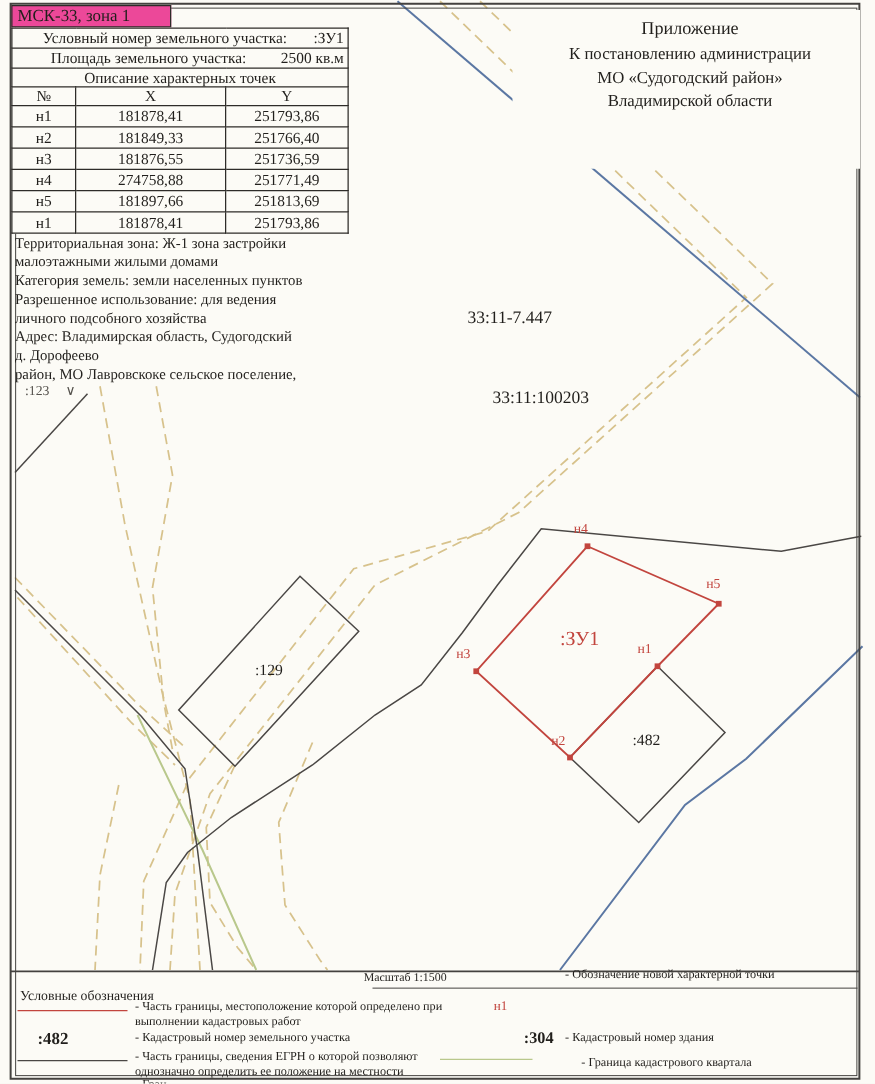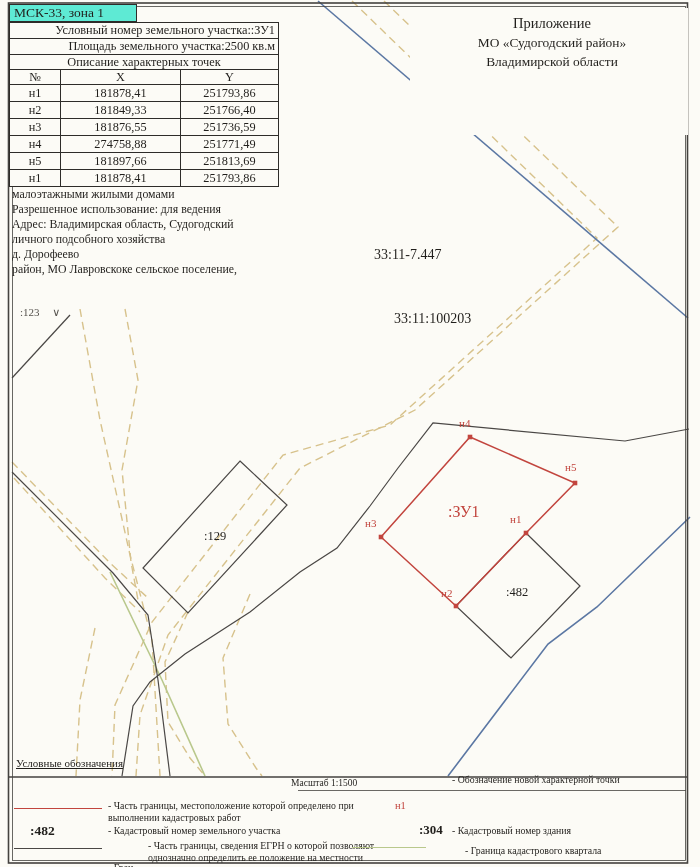--- a/index.html
+++ b/index.html
@@ -3,25 +3,25 @@
 <meta charset="utf-8">
 <style>
   html,body{margin:0;padding:0;}
   body{width:700px;height:867px;background:#efede6;}
   .page{position:relative;width:700px;height:867px;background:#fcfbf6;overflow:hidden;
         font-family:"Liberation Serif", serif;color:#211f1c;}
   svg.maplayer{position:absolute;left:0;top:0;width:700px;height:867px;}
 
   
   .crs-box{position:absolute;left:9px;top:4px;width:118px;height:16px;border:1.6px solid #2e2c29;
-           background:#5eead4;font-size:13.5px;line-height:16px;padding:0 4px;}
+           background:#ec4899;font-size:13.5px;line-height:16px;padding:0 4px;}
   table.coords{position:absolute;left:9px;top:22px;width:270px;border-collapse:collapse;
                background:#fcfbf6;font-size:12.3px;}
   table.coords td{border:1px solid #2e2c29;padding:0 3px;height:15px;line-height:15px;white-space:nowrap;}
-  table.coords td.kv{text-align:right;}
+  table.coords td.kv{text-align:center;}
   table.coords td.kv .v{float:right;}
   table.coords td.sec{text-align:center;height:14px;line-height:14px;margin-left:31px;}
   table.coords td.hd{text-align:center;height:14px;line-height:14px;}
   table.coords td.num{text-align:center;height:16px;line-height:16px;}
 
   
   .info{position:absolute;left:12px;top:187px;width:274px;font-size:11.8px;line-height:15px;}
 
   
   .att-mask{position:absolute;left:410px;top:8px;width:278px;height:127px;background:#fcfbf6;}
@@ -37,32 +37,32 @@
   .lab-zone{left:374px;top:247px;font-size:14px;}
   .lab-quarter{left:394px;top:311px;font-size:14px;}
   .lab-129{left:204px;top:529px;font-size:12.5px;}
   .lab-zu1{left:448px;top:503px;font-size:16px;color:#c2453e;}
   .lab-482{left:506px;top:585px;font-size:12.5px;}
   .lab-123{left:20px;top:306px;font-size:11px;color:#55524d;}
   .ptlab{position:absolute;font-size:11px;color:#c2453e;white-space:nowrap;}
 
   
   .scale{position:absolute;left:291px;top:778px;width:140px;text-align:left;font-size:9.5px;}
-  .leg-title{position:absolute;left:16px;top:757px;font-size:11px;text-decoration:underline;}
+  .leg-title{position:absolute;left:16px;top:791px;font-size:11px;}
   .leg-text{position:absolute;font-size:9.8px;line-height:12px;}
   .samp-line{position:absolute;height:0;}
   .samp-red{left:14px;top:808px;width:88px;border-top:1.6px solid #c2453e;}
   .samp-black{left:14px;top:848px;width:88px;border-top:1.4px solid #4a4745;}
   .samp-green{left:352px;top:847px;width:74px;border-top:1.6px solid #b9c88c;}
   .samp-482{position:absolute;left:30px;top:823px;font-size:13.5px;font-weight:bold;}
   .samp-n1{position:absolute;left:395px;top:800px;font-size:10.5px;color:#c2453e;}
   .samp-304{position:absolute;left:386px;top:822px;font-size:13px;font-weight:bold;margin-left:33px;}
   .lt1{left:108px;top:800px;width:250px;}
   .lt2{left:108px;top:825px;width:260px;}
-  .lt3{left:108px;top:840px;width:250px;margin-left:40px;}
+  .lt3{left:108px;top:840px;width:250px;}
   .lt4{left:108px;top:862px;width:250px;height:5px;overflow:hidden;}
   .rt1{left:452px;top:774px;width:230px;font-family:Liberation Serif, serif;}
   .rt2{left:452px;top:825px;width:230px;}
   .rt3{left:465px;top:845px;width:230px;}
 </style>
 </head>
 <body>
 
 <div class="page">
 
@@ -170,38 +170,41 @@
         <tr>
           <td class="num">н1</td>
           <td class="num">181878,41</td>
           <td class="num">251793,86</td>
         </tr>
       </tbody>
   </table>
 
   <div class="info">
 
+      <div class="info-line">Территориальная зона: Ж-1 зона застройки</div>
 
       <div class="info-line">малоэтажными жилыми домами</div>
 
+      <div class="info-line">Категория земель: земли населенных пунктов</div>
 
       <div class="info-line">Разрешенное использование: для ведения</div>
 
+      <div class="info-line">личного подсобного хозяйства</div>
+
       <div class="info-line">Адрес: Владимирская область, Судогодский</div>
-
-      <div class="info-line">личного подсобного хозяйства</div>
 
       <div class="info-line">д. Дорофеево</div>
 
       <div class="info-line">район, МО Лавровскоке сельское поселение,</div>
     </div>
 
   <div class="att-mask"></div>
   <div class="attach">
     <div class="l0">Приложение</div>
+    <div class="ln">К постановлению администрации</div>
     <div class="ln">МО «Судогодский район»</div>
     <div class="ln">Владимирской области</div>
   </div>
 
   <div class="mlab lab-zone">33:11-7.447</div>
   <div class="mlab lab-quarter">33:11:100203</div>
   <div class="mlab lab-129">:129</div>
   <div class="mlab lab-zu1">:ЗУ1</div>
   <div class="mlab lab-482">:482</div>
   <div class="mlab lab-123">

